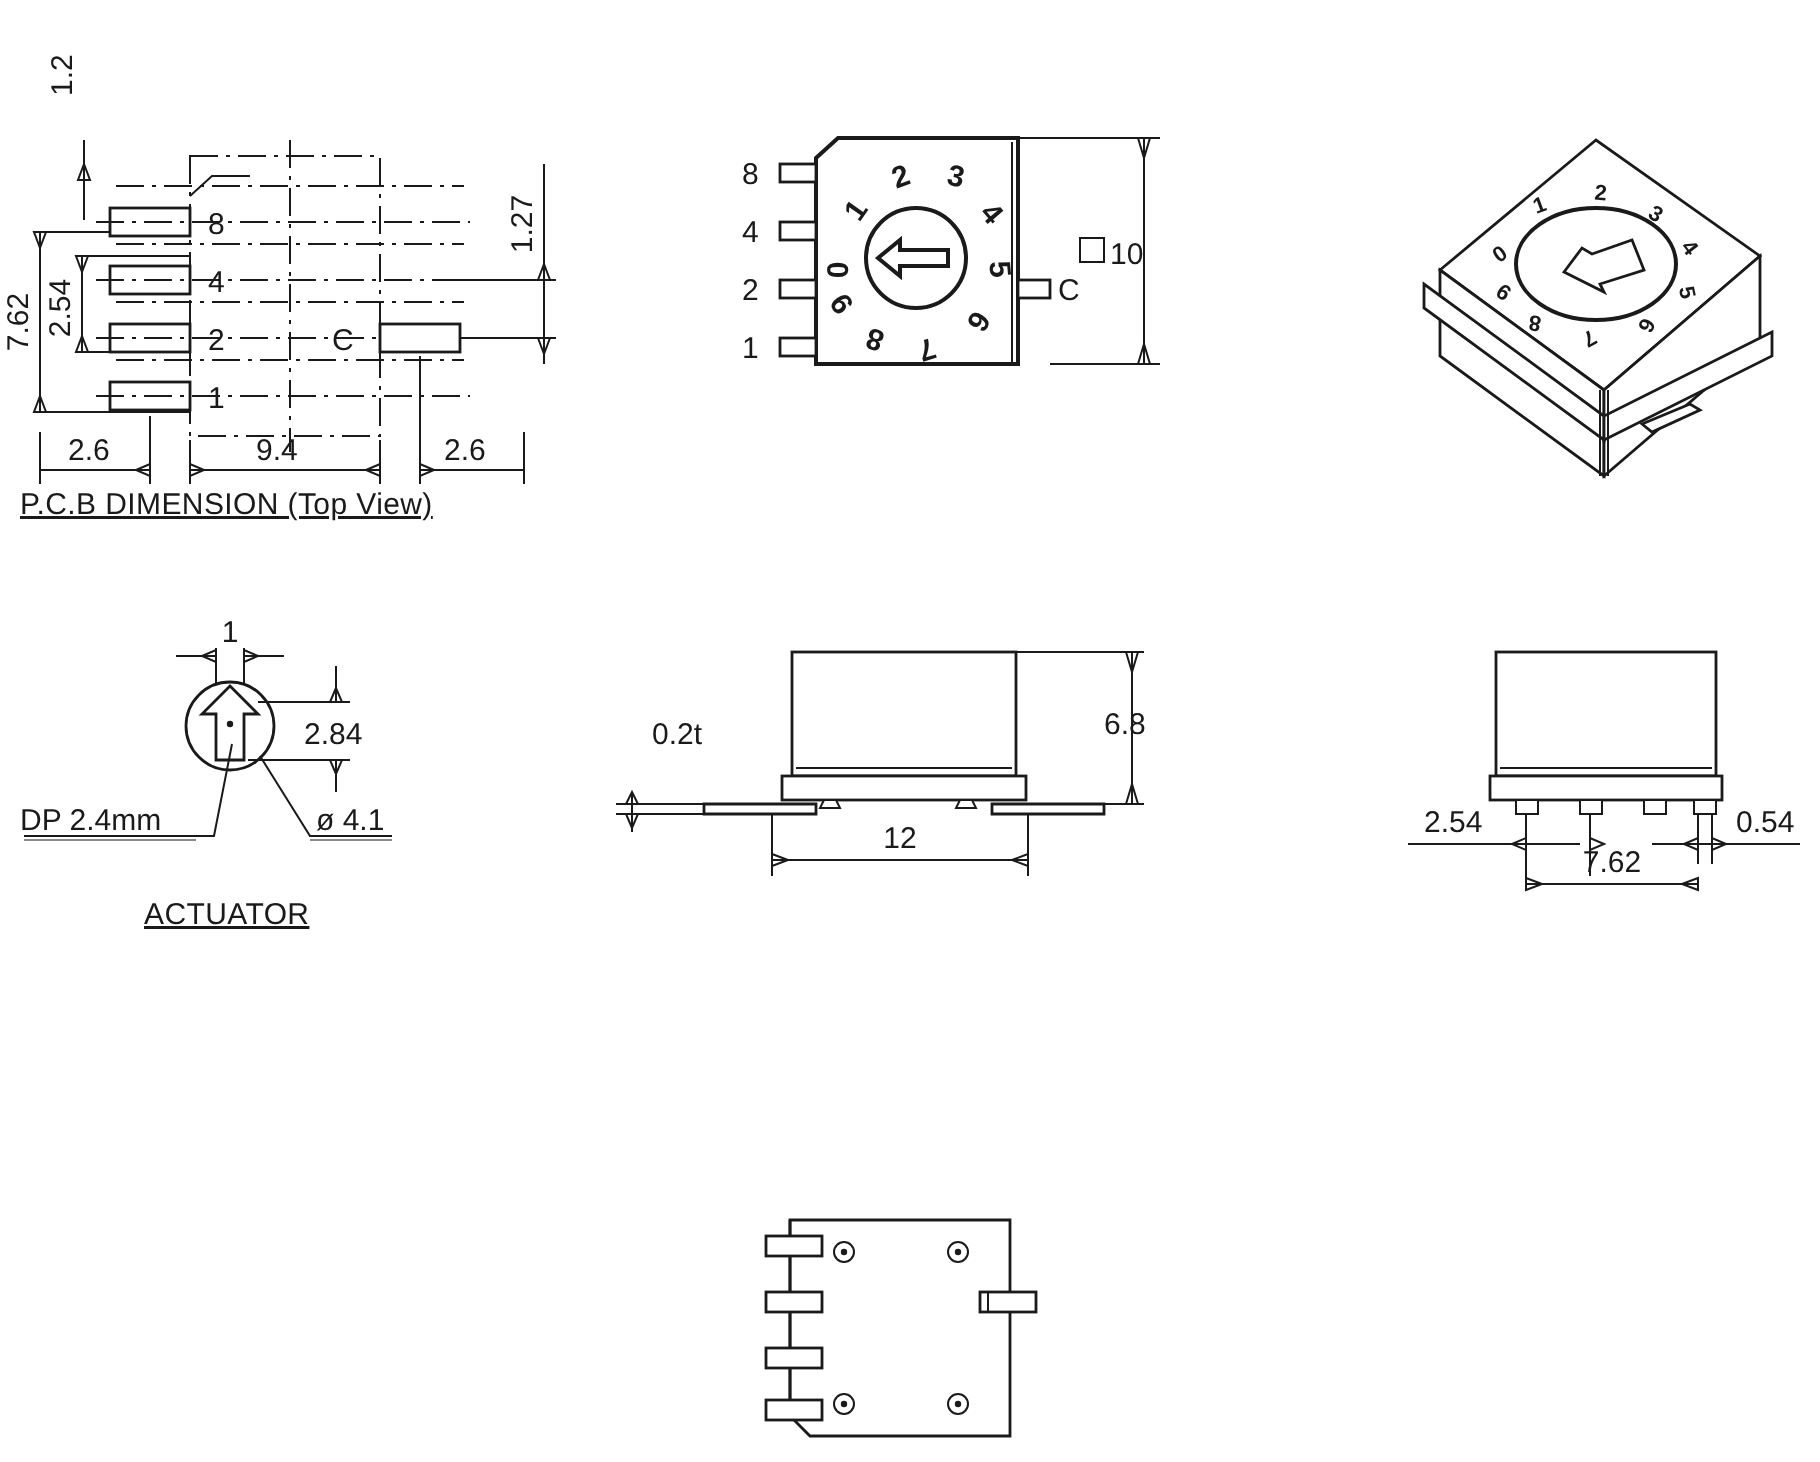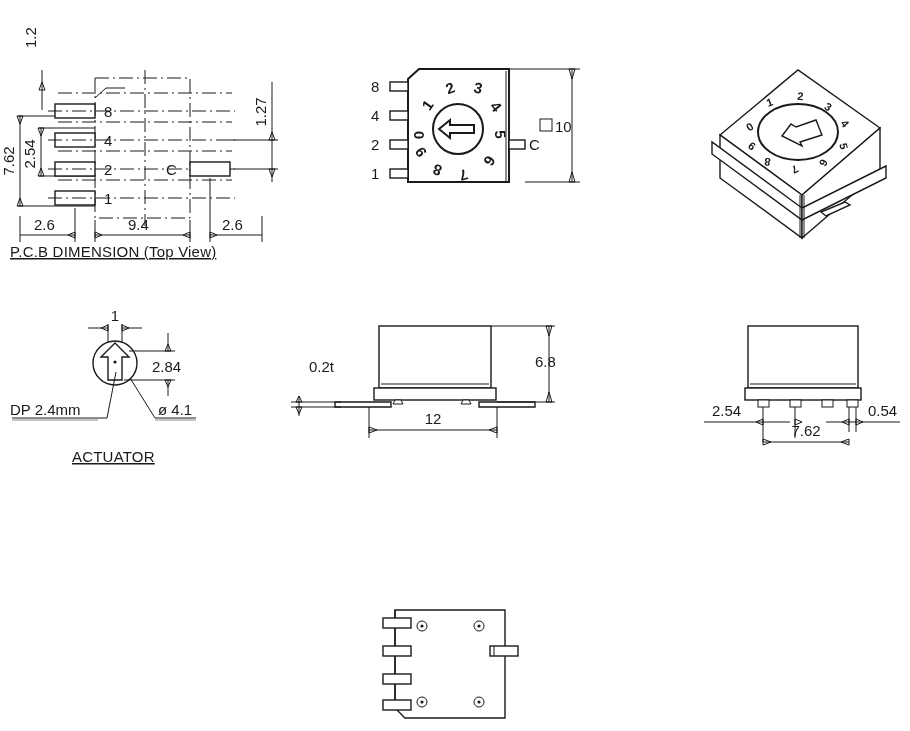--- a/index.html
+++ b/index.html
@@ -241,21 +241,21 @@
   <path class="ln thin gry" d="M12 110 L98 110"></path>
   <path class="ln thin gry" d="M155 110 L196 110"></path>
 
   <text class="dim" x="10" y="105">DP 2.4mm</text>
   <text class="dim" x="158" y="105">ø 4.1</text>
 
   <text class="cap ul" x="72" y="152">ACTUATOR</text>
 </svg>
 </div>
 
-<div class="view" style="left:283px;top:310px;">
+<div class="view" style="left:300px;top:310px;">
 <svg width="300" height="140" viewBox="0 0 300 140">
 
   <rect class="ln med wht" x="96" y="16" width="112" height="62"></rect>
 
   <line class="ln thin" x1="98" y1="74" x2="206" y2="74"></line>
 
   <rect class="ln med wht" x="91" y="78" width="122" height="12"></rect>
 
   <path class="ln med wht" d="M52 92 L108 92 L108 97 L52 97 Z"></path>
   <path class="ln med wht" d="M196 92 L252 92 L252 97 L196 97 Z"></path>

